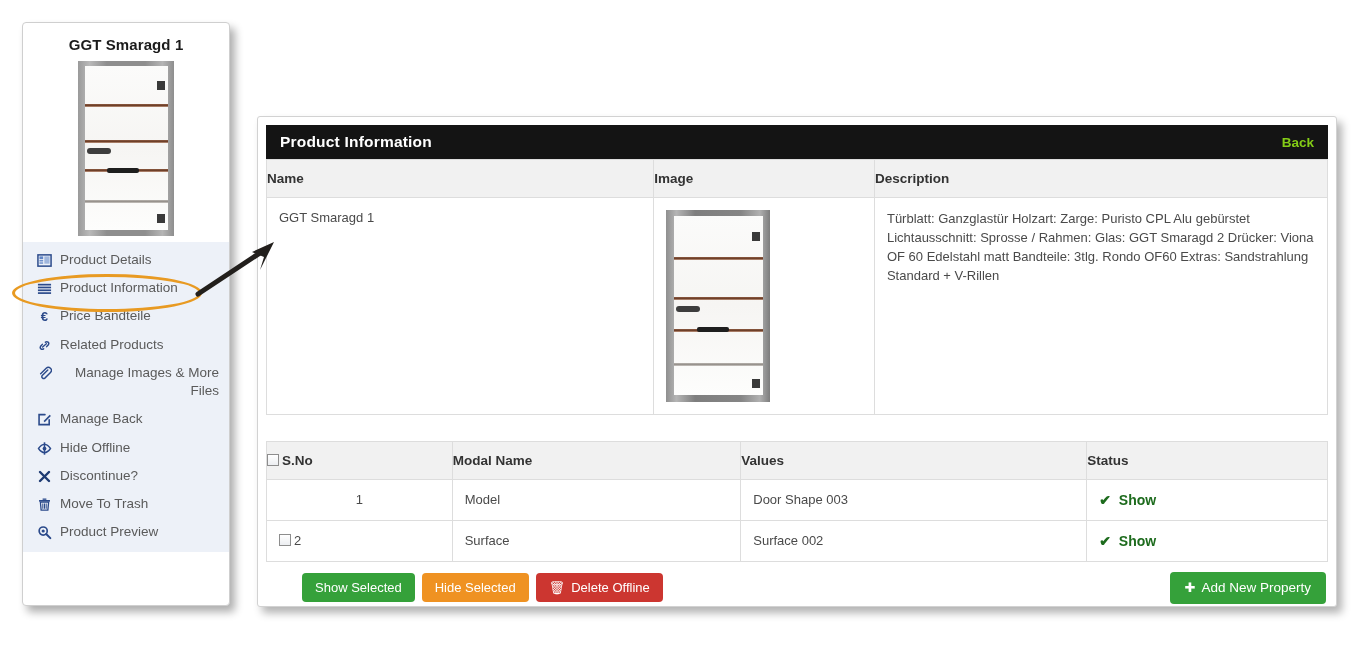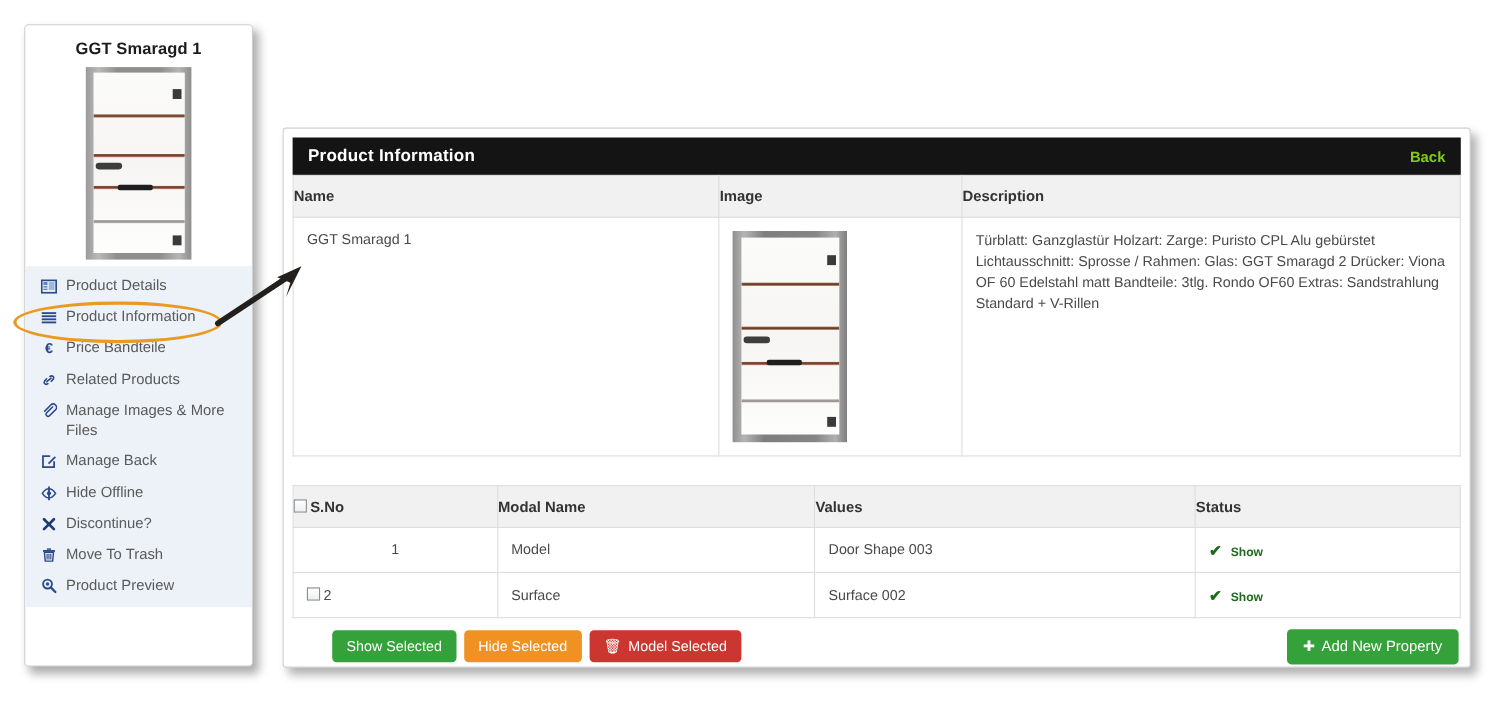--- a/index.html
+++ b/index.html
@@ -82,20 +82,21 @@
   .menu-item {
     display: flex;
     align-items: flex-start;
     gap: 7px;
     padding: 5px 10px 5px 13px;
     font-size: 13.5px;
     color: #5a5a5a;
     line-height: 1.35;
     cursor: pointer;
     white-space: normal;
+    text-align: right;
   }
   .menu-item .mi-ico {
     flex: 0 0 17px;
     width: 17px; height: 17px;
     display: flex; align-items: center; justify-content: center;
     color: #2b4a8b;
     margin-top: 1px;
   }
   .menu-item .mi-ico svg { display: block; }
   .menu-label { display: block; }
@@ -193,21 +194,21 @@
   .prop-table th { padding: 13px 12px; margin-top: 22px; }
   .cb {
     display: inline-block;
     width: 12px; height: 12px;
     border: 1px solid #8d8d8d;
     background: linear-gradient(180deg,#ffffff,#eceef1);
     vertical-align: -1px;
     margin-right: 3px;
     cursor: pointer;
   }
-  .status-cell { color: #1d6b1d; font-weight: bold; font-size: 11px; }
+  .status-cell { color: #1d6b1d; font-weight: bold; font-size: 14px; }
   .status-check { color: #1d6b1d; font-weight: bold; margin-right: 8px; font-size: 14px; }
 
   .btn-bar {
     display: flex;
     align-items: center;
     justify-content: space-between;
     padding: 10px 2px 4px 2px;
   }
   .btn-group-left { display: flex; gap: 7px; padding-left: 34px; }
   .btn {
@@ -454,21 +455,21 @@
         </tr>
       </tbody>
     </table>
 
     <div class="btn-bar">
       <div class="btn-group-left">
         <button class="btn btn-green">Show Selected</button>
         <button class="btn btn-orange">Hide Selected</button>
         <button class="btn btn-red">
           <span class="bico">🗑</span>
-          <span>Model Selected</span>
+          <span>Delete Offline</span>
         </button>
       </div>
       <button class="btn btn-add">
         <span class="bico">✚</span>
         <span>Add New Property</span>
       </button>
     </div>
 
   </div>
 </div>

